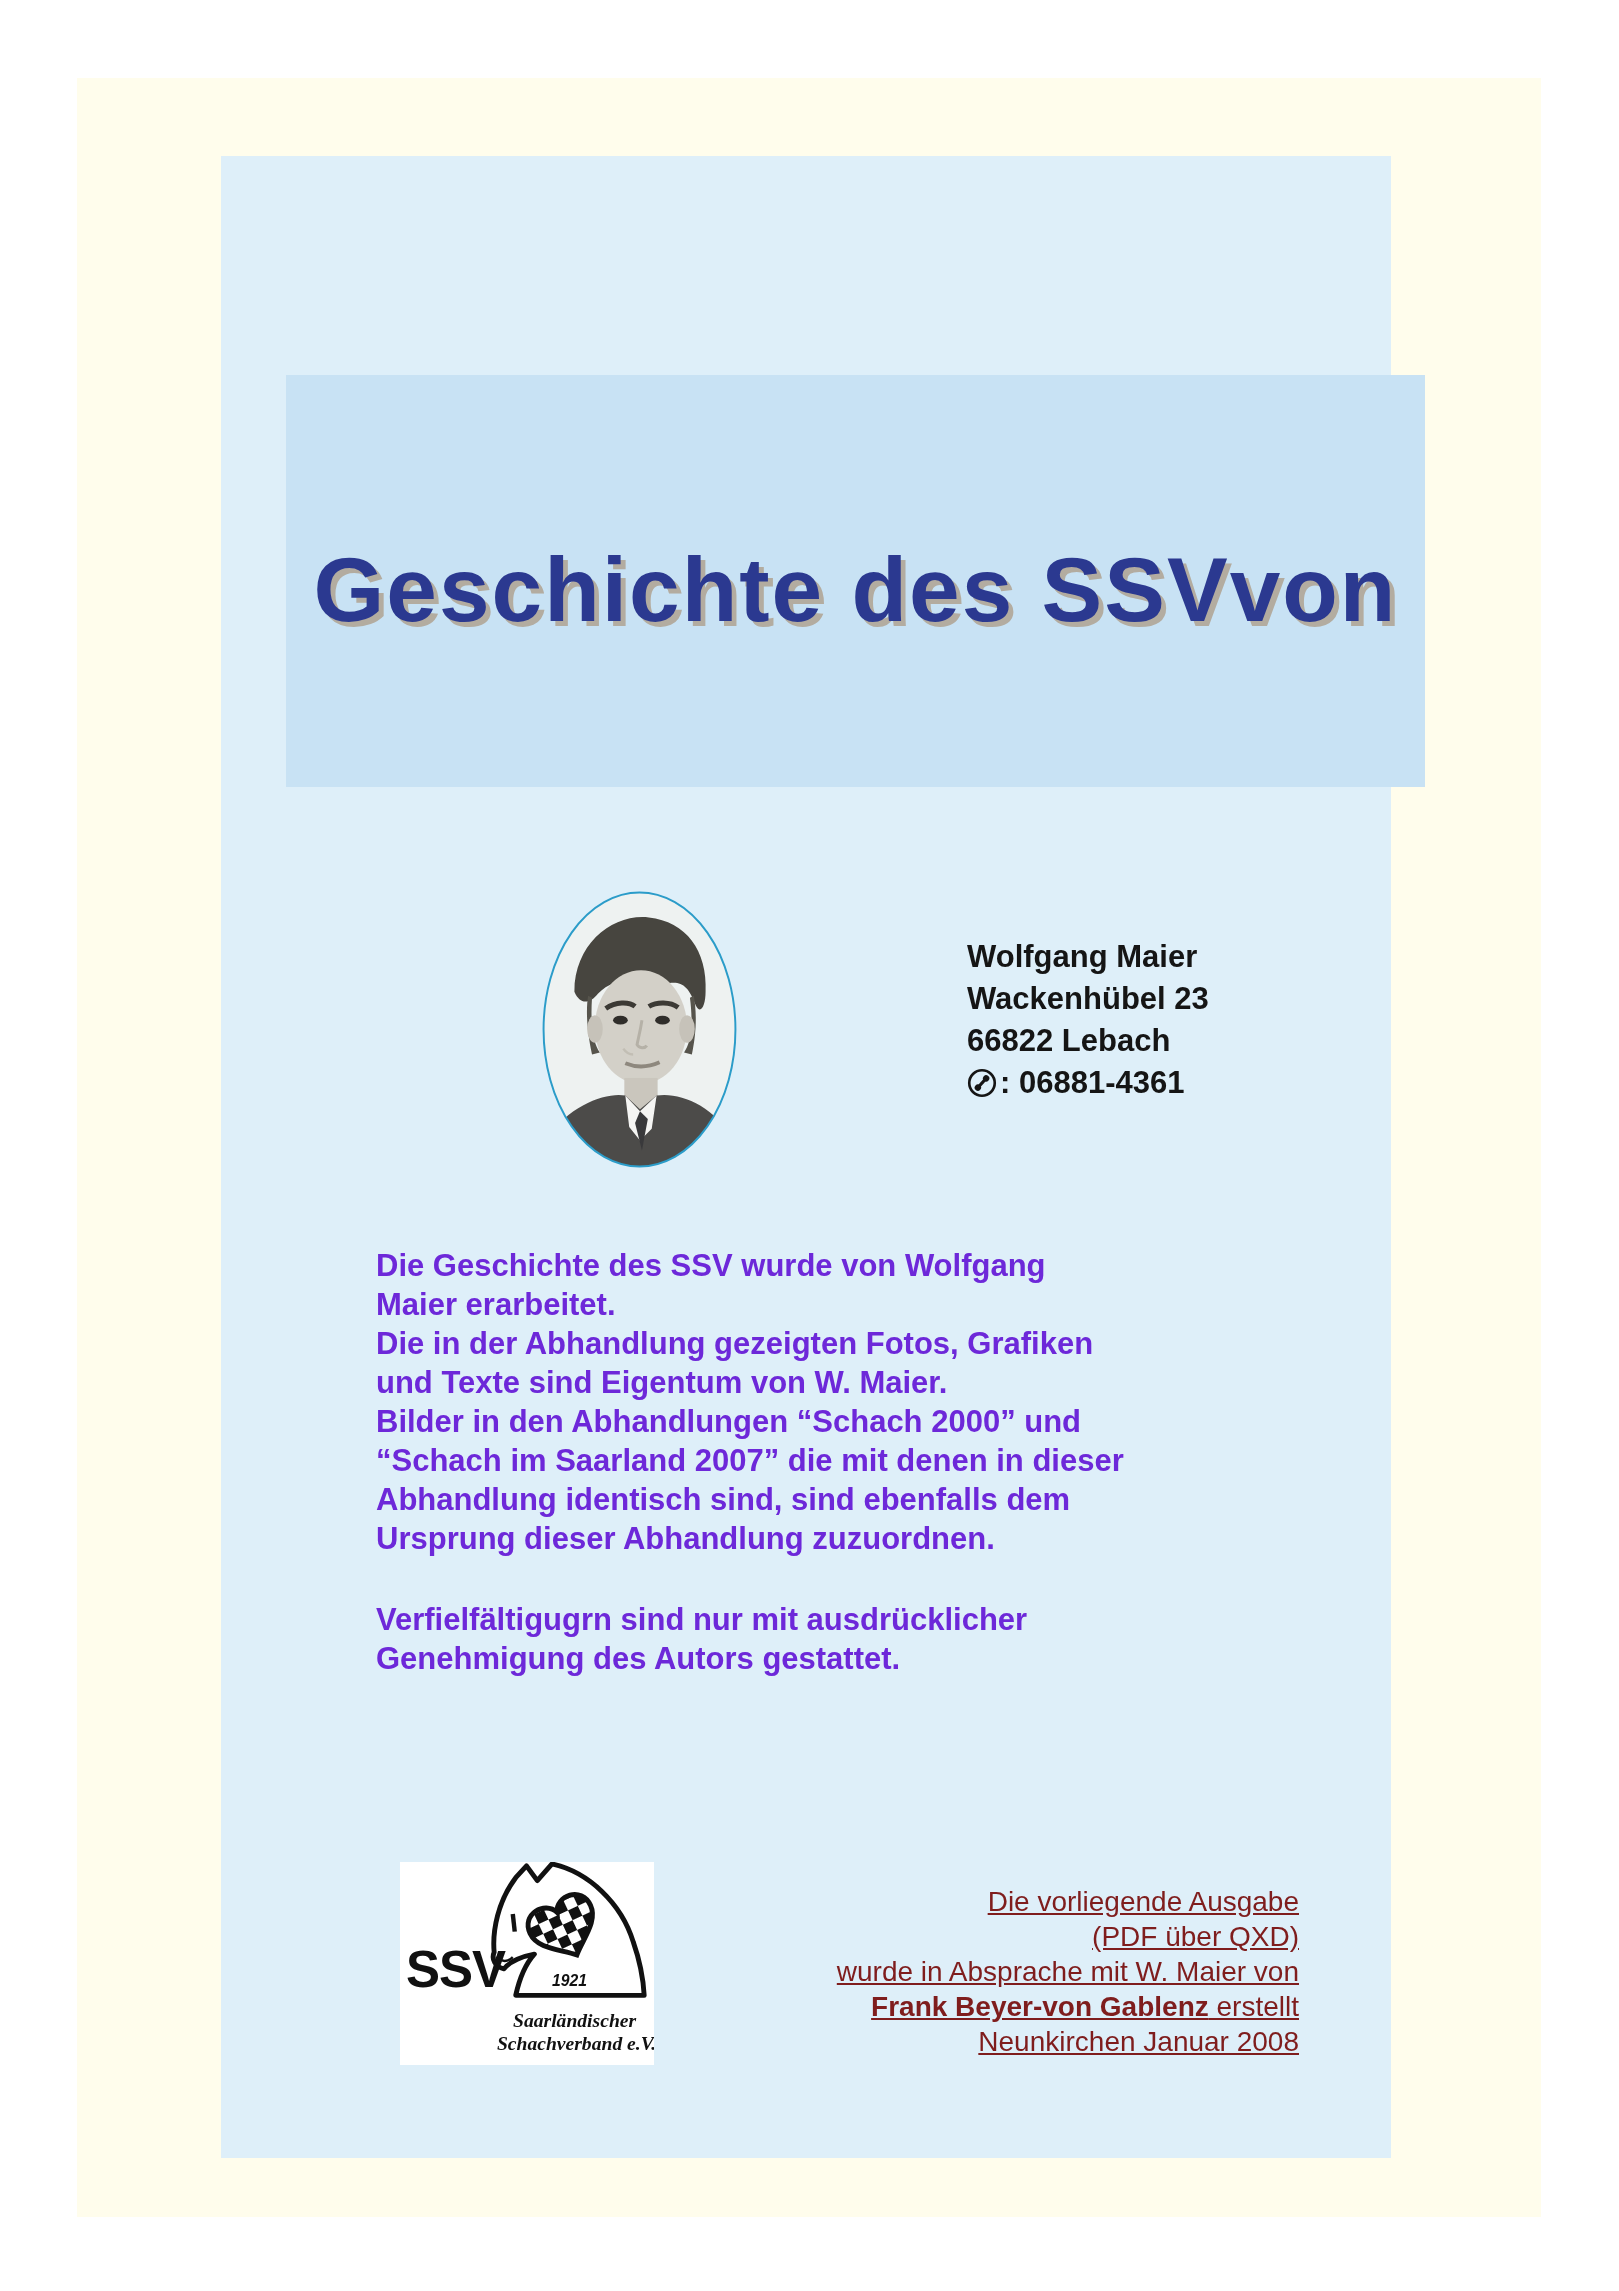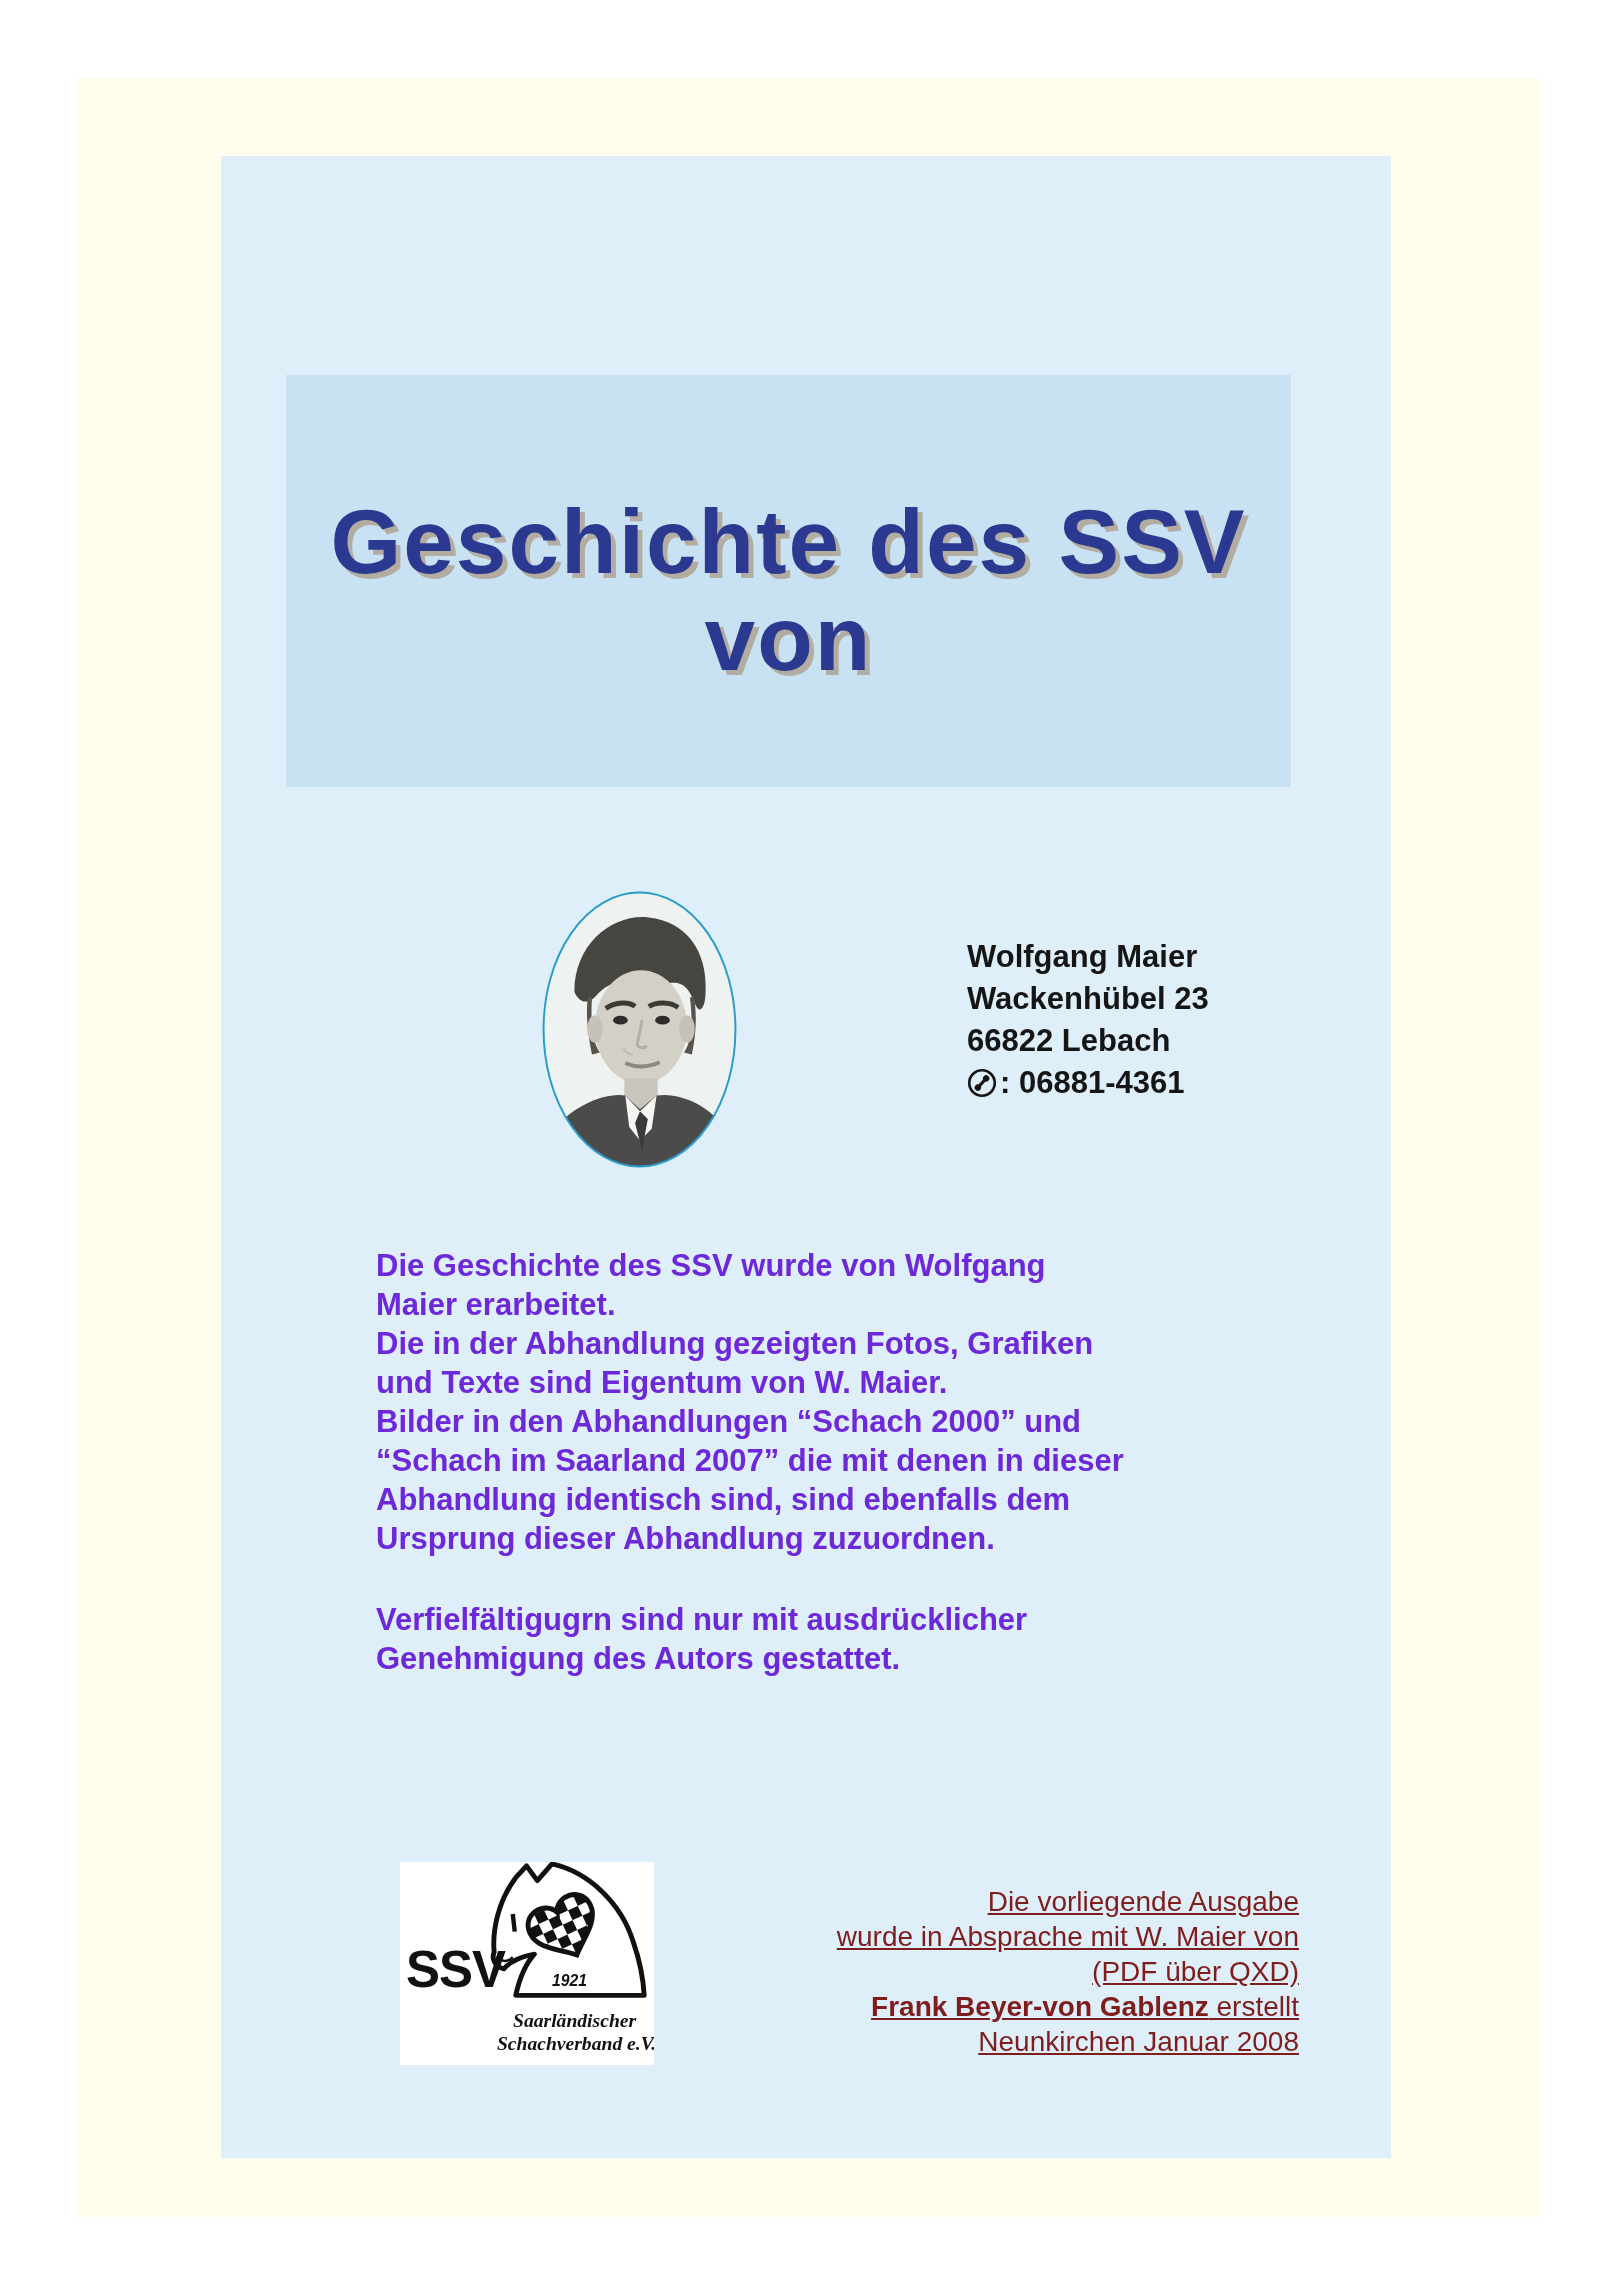--- a/index.html
+++ b/index.html
@@ -4,22 +4,22 @@
 <style>
   html,body{margin:0;padding:0;}
   body{
     width:1619px;height:2292px;position:relative;background:#ffffff;
     font-family:"Liberation Sans","DejaVu Sans",sans-serif;overflow:hidden;
   }
   .abs{position:absolute;}
   .mat{left:77px;top:78px;width:1464px;height:2139px;background:#FFFDEC;}
   .panel{left:221px;top:156px;width:1170px;height:2002px;background:#DEEFF9;}
   .title-box{
-    left:286px;top:375px;width:1005px;height:412px;background:#C8E2F4;
-    display:flex;flex-direction:column;justify-content:center;align-items:center;
+    left:286px;top:375px;width:1139px;height:412px;background:#C8E2F4;
+    display:flex;justify-content:center;align-items:center;
     padding-top:17.6px;box-sizing:border-box;
   }
   .title-line{
     font-weight:bold;font-size:91px;line-height:97px;letter-spacing:2px;
     color:#2B3990;text-shadow:4.9px 4.9px 0 #b3aca0;white-space:nowrap;
   }
   .portrait{left:541px;top:890px;width:197px;height:279px;}
   .contact{
     left:943px;top:936px;font-weight:bold;font-size:31px;line-height:42px;
     color:#151515;white-space:nowrap;margin-left:24px;
@@ -138,18 +138,18 @@
     </g>
     <text x="6" y="127" font-family="Liberation Sans, DejaVu Sans, sans-serif" font-weight="bold" font-size="52" letter-spacing="-1" fill="#111111">SSV</text>
     <text x="155" y="126" font-family="Liberation Sans, DejaVu Sans, sans-serif" font-weight="bold" font-style="italic" font-size="16" fill="#111111">1921</text>
     <text x="178" y="168" text-anchor="middle" font-family="Liberation Serif, DejaVu Serif, serif" font-weight="bold" font-style="italic" font-size="20" fill="#111111">Saarländischer</text>
     <text x="180" y="192" text-anchor="middle" font-family="Liberation Serif, DejaVu Serif, serif" font-weight="bold" font-style="italic" font-size="20" fill="#111111">Schachverband e.V.</text>
   </svg>
 </div>
 
 <div class="abs colophon">
   <div>Die vorliegende Ausgabe</div>
+  <div>(PDF über QXD)</div>
   <div>wurde in Absprache mit W. Maier von</div>
-  <div>(PDF über QXD)</div>
   <div><span class="bold">Frank Beyer-von Gablenz</span><span> erstellt</span></div>
   <div>Neunkirchen Januar 2008</div>
 </div>
 
 
 </body></html>

